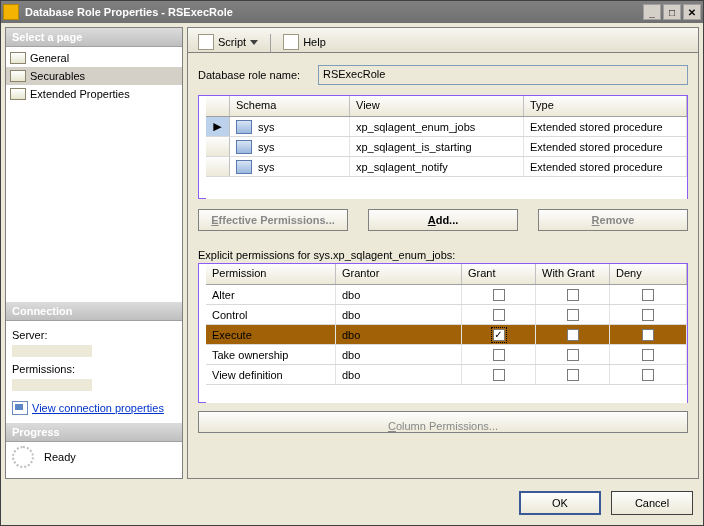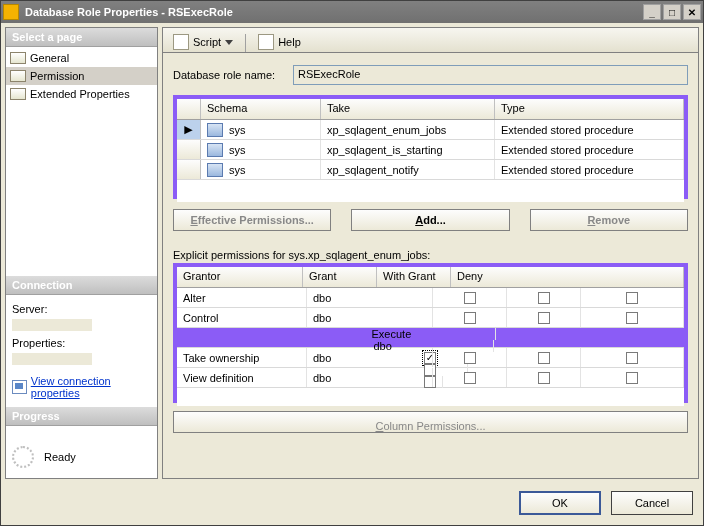--- a/index.html
+++ b/index.html
@@ -4,57 +4,57 @@
 <style>
   * { box-sizing: border-box; }
   html, body { margin: 0; padding: 0; font-family: "Tahoma", sans-serif; font-size: 11px; color: #000; background: #fff; }
   .window { width: 704px; height: 526px; border: 1px solid #404040; background: #ece9d8; display: flex; flex-direction: column; }
   .titlebar { height: 22px; background: linear-gradient(#808080,#707070); color: #fff; display: flex; align-items: center; padding: 0 2px; font-weight: bold; }
   .titlebar .icon { width: 16px; height: 16px; margin-right: 6px; background: #f5b301; border: 1px solid #b88900; }
   .titlebar .title { flex: 1; }
   .titlebar .winbtn { width: 18px; height: 16px; border: 1px solid #a0a0a0; background: #d4d0c8; margin-left: 2px; display: flex; align-items: center; justify-content: center; color: #000; font-size: 10px; font-family: Arial; font-weight: bold; }
 
   .body { flex: 1; display: flex; }
-  .leftpanel { width: 153px; border: 1px solid #808080; margin: 4px 2px 4px 4px; display: flex; flex-direction: column; background: #fff; }
+  .leftpanel { width: 178px; border: 1px solid #808080; margin: 4px 2px 4px 4px; display: flex; flex-direction: column; background: #fff; }
   .section-head { background: linear-gradient(#dcdcdc,#bfbfbf); color: #fff; font-weight: bold; padding: 3px 6px; border-bottom: 1px solid #a0a0a0; }
   .sidebar-list { padding: 2px 0; flex: 0 0 auto; }
   .sidebar-item { display: flex; align-items: center; padding: 2px 4px; height: 18px; }
   .sidebar-item .sicon { width: 16px; height: 12px; margin-right: 4px; border: 1px solid #8c846c; background: linear-gradient(#fff,#e6e6d0); }
   .sidebar-item.selected { background: #d4d0c8; }
   .spacer-fill { flex: 1; }
 
   .conn-box { padding: 2px 6px 8px 6px; font-size: 11px; }
   .conn-label { margin: 6px 0 4px 0; }
   .conn-val { background: #ece9d8; height: 12px; width: 80px; }
   .conn-link { color: #0033cc; text-decoration: underline; display: flex; align-items: center; margin-top: 10px; }
   .conn-link .licon { width: 16px; height: 14px; margin-right: 4px; border: 1px solid #6b8bbf; background: #fff; position: relative; }
   .conn-link .licon:after { content: ""; position: absolute; left: 2px; top: 2px; width: 8px; height: 6px; background: #5a86c7; }
 
-  .progress-box { padding: 20px 6px 10px 6px; display: flex; align-items: center; }
+  .progress-box { padding: 4px 6px 10px 6px; display: flex; align-items: center; }
   .progress-ring { width: 22px; height: 22px; border: 2px dotted #bfbfbf; border-radius: 50%; margin-right: 10px; }
 
   .rightpanel { flex: 1; display: flex; flex-direction: column; margin: 4px 4px 4px 2px; }
   .toolbar { height: 26px; border: 1px solid #808080; background: linear-gradient(#f7f6f0,#e4e1cf); display: flex; align-items: flex-end; padding: 0 4px; }
   .toolbtn { display: flex; align-items: center; padding: 2px 6px; margin-right: 6px; }
   .toolbtn .ticn { width: 16px; height: 16px; margin-right: 4px; border: 1px solid #9c9882; background: #fff; }
   .drop { width: 8px; height: 8px; margin-left: 4px; }
   .drop svg { width: 8px; height: 8px; display: block; }
 
   .content { flex: 1; border: 1px solid #808080; border-top: none; background: #ece9d8; padding: 12px 10px 8px 10px; display: flex; flex-direction: column; }
   .row-line { display: flex; align-items: center; margin-bottom: 10px; }
   .row-line .label { width: 120px; }
   .textfield { flex: 1; height: 20px; border: 1px solid #7f9db9; background: #ece9d8; padding: 2px 4px; color: #000; }
 
   .group-label { margin: 4px 0 2px 0; }
-  .grid { border: 4px solid #8b5cf6; background: #fff; }
+  .grid { border: 1px solid #8b5cf6; background: #fff; padding-left: 7px; }
   .grid-header { display: flex; background: linear-gradient(#fdfdfd,#ece9d8); border-bottom: 1px solid #a0a0a0; }
   .gh { border-right: 1px solid #c0c0c0; padding: 3px 6px; height: 20px; }
   .gh.rowsel { width: 24px; }
   .grid-row { display: flex; border-bottom: 1px solid #d9d9d9; height: 20px; align-items: center; }
-  .grid-row.selected { background: #8b5cf6; flex-direction: column; }
+  .grid-row.selected { background: #a16207; }
   .gc { border-right: 1px solid #e3e3e3; padding: 0 6px; height: 100%; display: flex; align-items: center; }
   .gc.rowsel { width: 24px; border-right: 1px solid #c0c0c0; background: linear-gradient(#fdfdfd,#ece9d8); justify-content: center; }
   .gc.rowsel.sel { background: #bcd1ec; }
   .w-schema { width: 120px; }
   .w-name { width: 174px; }
   .w-type { flex: 1; }
 
   .btnrow { display: flex; gap: 20px; margin: 10px 0 14px 0; font-weight: bold; }
   .btn { flex: 1; height: 22px; border: 1px solid #808080; background: linear-gradient(#fdfdfd,#ece9d8); display: flex; align-items: center; justify-content: center; }
   .btn.disabled { color: #888; }
@@ -94,34 +94,34 @@
 
     <div class="leftpanel">
       <div class="section-head">Select a page</div>
       <div class="sidebar-list">
         <div class="sidebar-item">
           <div class="sicon"></div>
           <span>General</span>
         </div>
         <div class="sidebar-item selected">
           <div class="sicon"></div>
-          <span>Permission</span>
+          <span>Securables</span>
         </div>
         <div class="sidebar-item">
           <div class="sicon"></div>
           <span>Extended Properties</span>
         </div>
       </div>
       <div class="spacer-fill"></div>
 
       <div class="section-head">Connection</div>
       <div class="conn-box">
         <div class="conn-label">Server:</div>
         <div class="conn-val"></div>
-        <div class="conn-label">Properties:</div>
+        <div class="conn-label">Permissions:</div>
         <div class="conn-val"></div>
         <a class="conn-link">
           <span class="licon"></span>
           <span>View connection properties</span>
         </a>
       </div>
 
       <div class="section-head">Progress</div>
       <div class="progress-box">
         <div class="progress-ring"></div>
@@ -150,21 +150,21 @@
       <div class="content">
         <div class="row-line">
           <span class="label">Database role name:</span>
           <div class="textfield">RSExecRole</div>
         </div>
 
         <div class="grid" style="height:104px;">
           <div class="grid-header">
             <div class="gh rowsel"></div>
             <div class="gh w-schema">Schema</div>
-            <div class="gh w-name">Take</div>
+            <div class="gh w-name">View</div>
             <div class="gh w-type">Type</div>
           </div>
           <div id="sec-body" class="grid-body-fill" style="height:82px;">
               <div class="grid-row">
                 <div class="gc rowsel sel">▶</div>
                 <div class="gc w-schema">
                   <span class="sp-icon" style="margin-right: 6px;"></span>
                   <span>sys</span>
                 </div>
                 <div class="gc w-name">xp_sqlagent_enum_jobs</div>
@@ -199,20 +199,21 @@
               <span><span class="u">A</span><span>dd...</span></span>
             </div>
           <div class="btn disabled">
               <span><span class="u">R</span><span>emove</span></span>
             </div>
         </div>
 
         <div class="group-label">Explicit permissions for sys.xp_sqlagent_enum_jobs:</div>
         <div class="grid perm-grid" style="height:140px;">
           <div class="grid-header">
+            <div class="gh wp-perm">Permission</div>
             <div class="gh wp-grant">Grantor</div>
             <div class="gh wp-cb">Grant</div>
             <div class="gh wp-cb2">With Grant</div>
             <div class="gh wp-cb3">Deny</div>
           </div>
           <div id="perm-body" class="grid-body-fill" style="height:118px;">
               <div class="grid-row">
                 <div class="gc wp-perm">Alter</div>
                 <div class="gc wp-grant">dbo</div>
                 <div class="gc wp-cb">

